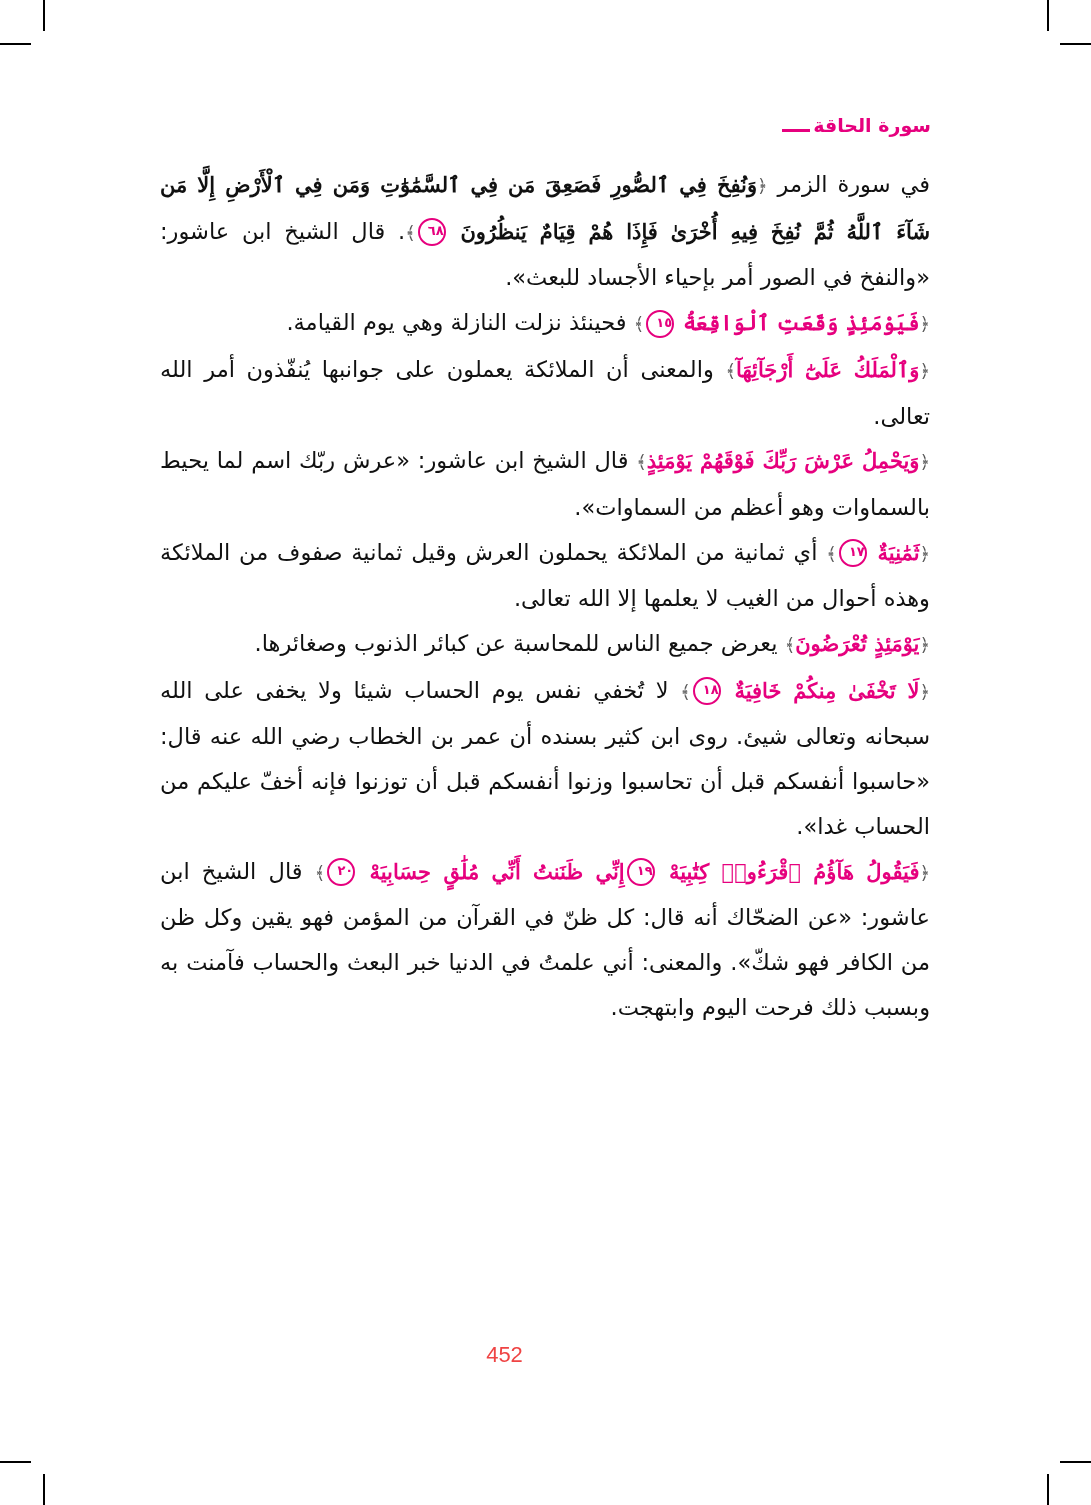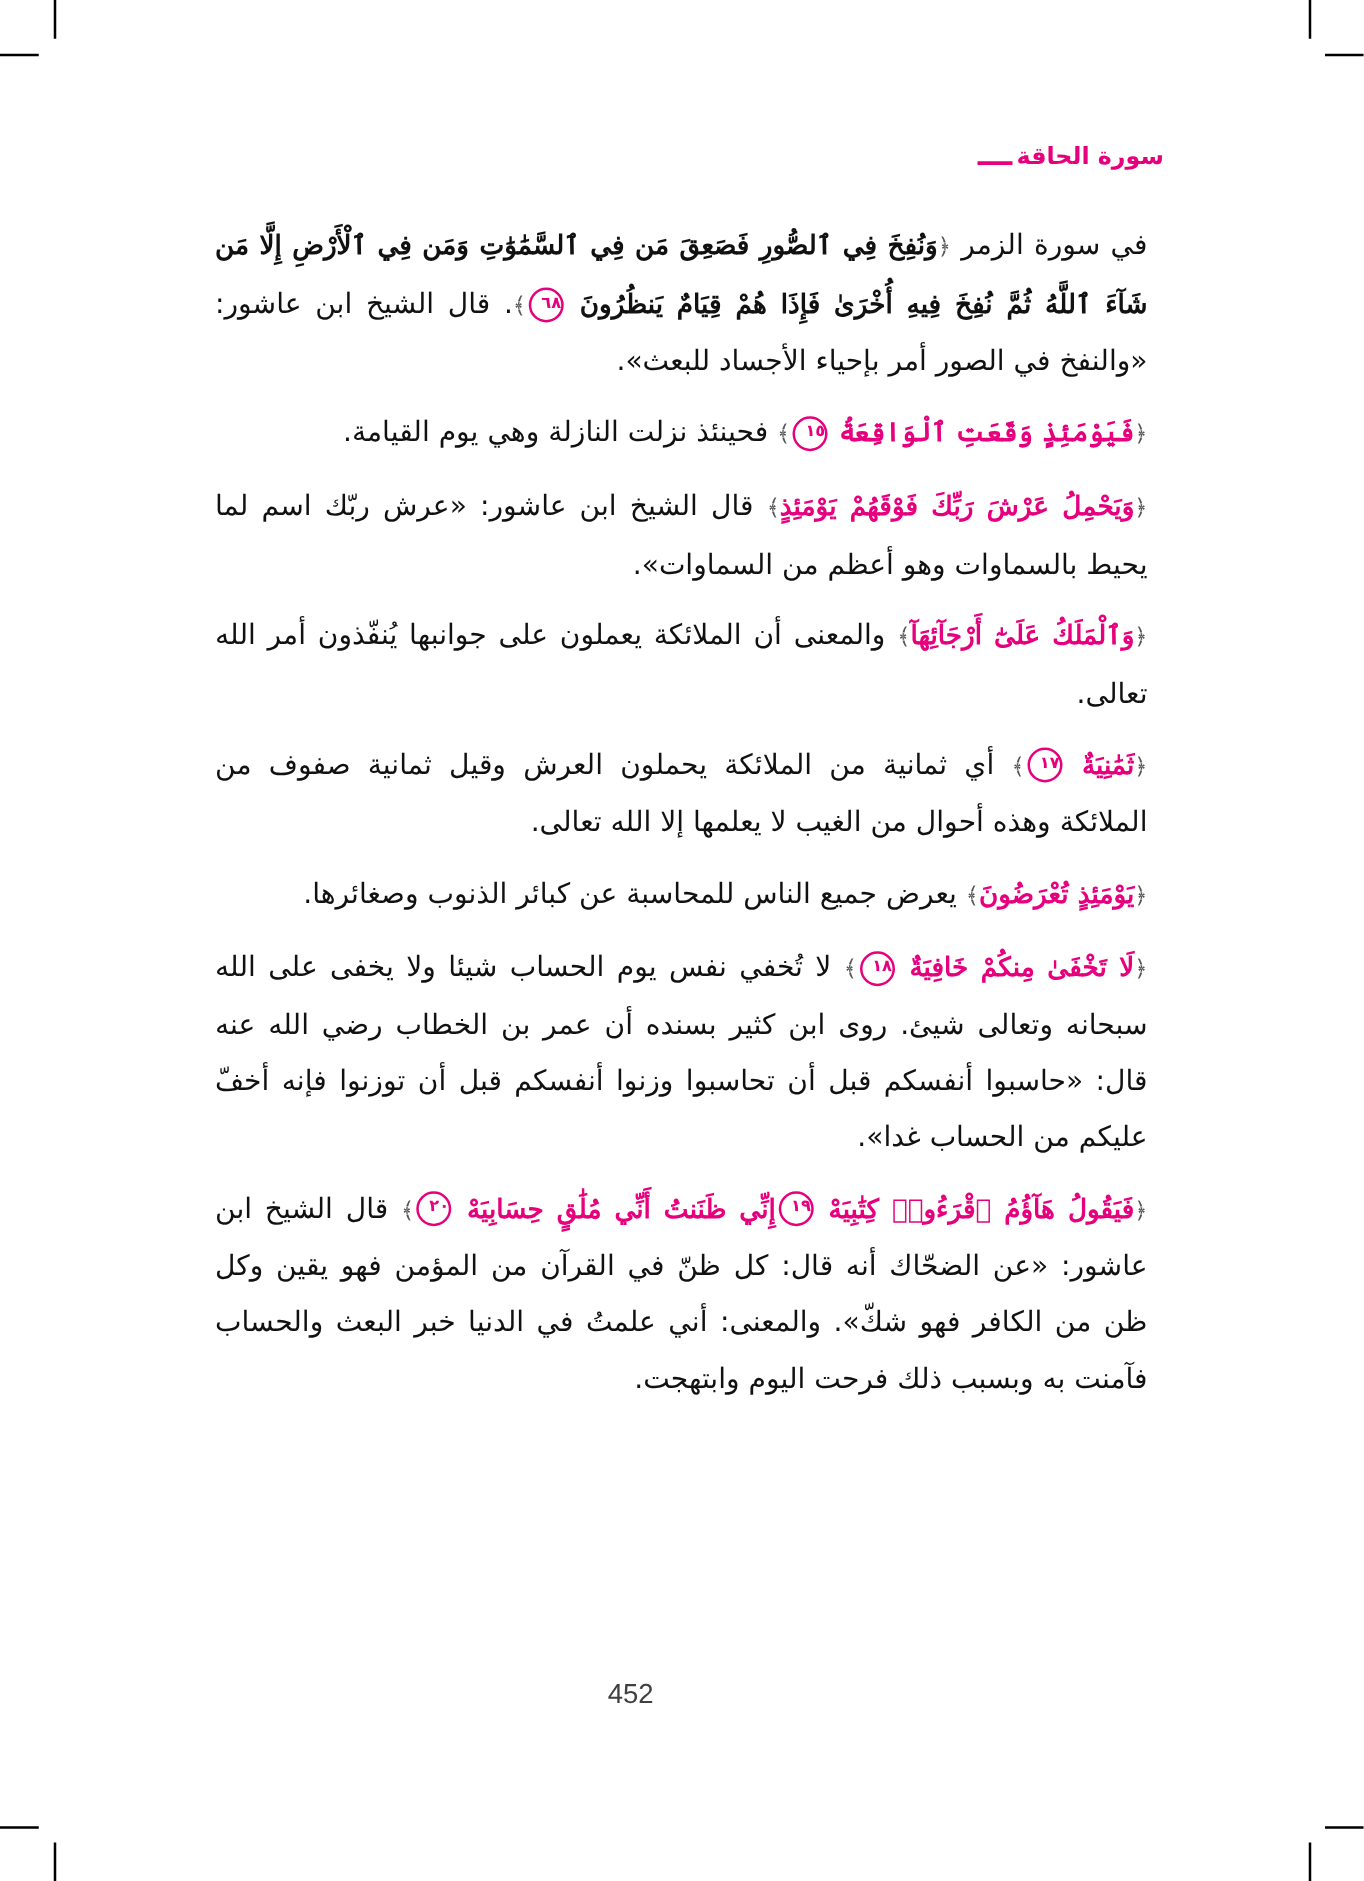--- a/index.html
+++ b/index.html
@@ -51,21 +51,21 @@
       left: 160px;
       width: 770px;
       direction: rtl;
       text-align: justify;
       text-align-last: right;
       font-family: "DejaVu Sans", sans-serif;
       font-size: 22.5px;
       line-height: 44.7px;
     }
     .para {
-      margin: 12px;
+      margin: 0;
     }
     .ayah {
       color: #e6007e;
       font-family: "DejaVu Serif", serif;
       font-size: 21px;
       font-weight: bold;
     }
     .bracket {
       color: #555;
       font-size: 18px;
@@ -87,21 +87,21 @@
       background: #fff;
     }
     .page-number {
       position: absolute;
       top: 1342px;
       left: 0;
       width: 1009px;
       text-align: center;
       font-family: "Liberation Sans", sans-serif;
       font-size: 22px;
-      color: #404040;
+      color: #ef4444;
     }
   </style>
 </head>
 <body>
 
 <div class="crop v" style="left:43px; top:0;"></div>
 <div class="crop h" style="left:0; top:43px;"></div>
 <div class="crop v" style="left:1047px; top:0;"></div>
 <div class="crop h" style="left:1060px; top:43px;"></div>
 <div class="crop h" style="left:0; top:1461px;"></div>
@@ -124,27 +124,27 @@
 
 
   <p class="para">
     <span class="bracket">﴿</span><span class="ayah">فَيَوْمَئِذٍ وَقَعَتِ ٱلْوَاقِعَةُ</span>
     <span class="ayah-num">١٥</span><span class="bracket">﴾</span>
     <span>فحينئذ نزلت النازلة وهي يوم القيامة.</span>
   </p>
 
 
   <p class="para">
-    <span class="bracket">﴿</span><span class="ayah">وَيَحْمِلُ عَرْشَ رَبِّكَ فَوْقَهُمْ يَوْمَئِذٍ</span><span class="bracket">﴾</span>
-    <span>قال الشيخ ابن عاشور: «عرش ربّك اسم لما يحيط بالسماوات وهو أعظم من السماوات».</span>
+    <span class="bracket">﴿</span><span class="ayah">وَٱلْمَلَكُ عَلَىٰٓ أَرْجَآئِهَآ</span><span class="bracket">﴾</span>
+    <span>والمعنى أن الملائكة يعملون على جوانبها يُنفّذون أمر الله تعالى.</span>
   </p>
 
   <p class="para">
-    <span class="bracket">﴿</span><span class="ayah">وَٱلْمَلَكُ عَلَىٰٓ أَرْجَآئِهَآ</span><span class="bracket">﴾</span>
-    <span>والمعنى أن الملائكة يعملون على جوانبها يُنفّذون أمر الله تعالى.</span>
+    <span class="bracket">﴿</span><span class="ayah">وَيَحْمِلُ عَرْشَ رَبِّكَ فَوْقَهُمْ يَوْمَئِذٍ</span><span class="bracket">﴾</span>
+    <span>قال الشيخ ابن عاشور: «عرش ربّك اسم لما يحيط بالسماوات وهو أعظم من السماوات».</span>
   </p>
 
   <p class="para">
     <span class="bracket">﴿</span><span class="ayah">ثَمَٰنِيَةٌ</span>
     <span class="ayah-num">١٧</span><span class="bracket">﴾</span>
     <span>أي ثمانية من الملائكة يحملون العرش وقيل ثمانية صفوف من الملائكة وهذه أحوال من الغيب لا يعلمها إلا الله تعالى.</span>
   </p>
 
   <p class="para">
     <span class="bracket">﴿</span><span class="ayah">يَوْمَئِذٍ تُعْرَضُونَ</span><span class="bracket">﴾</span>

